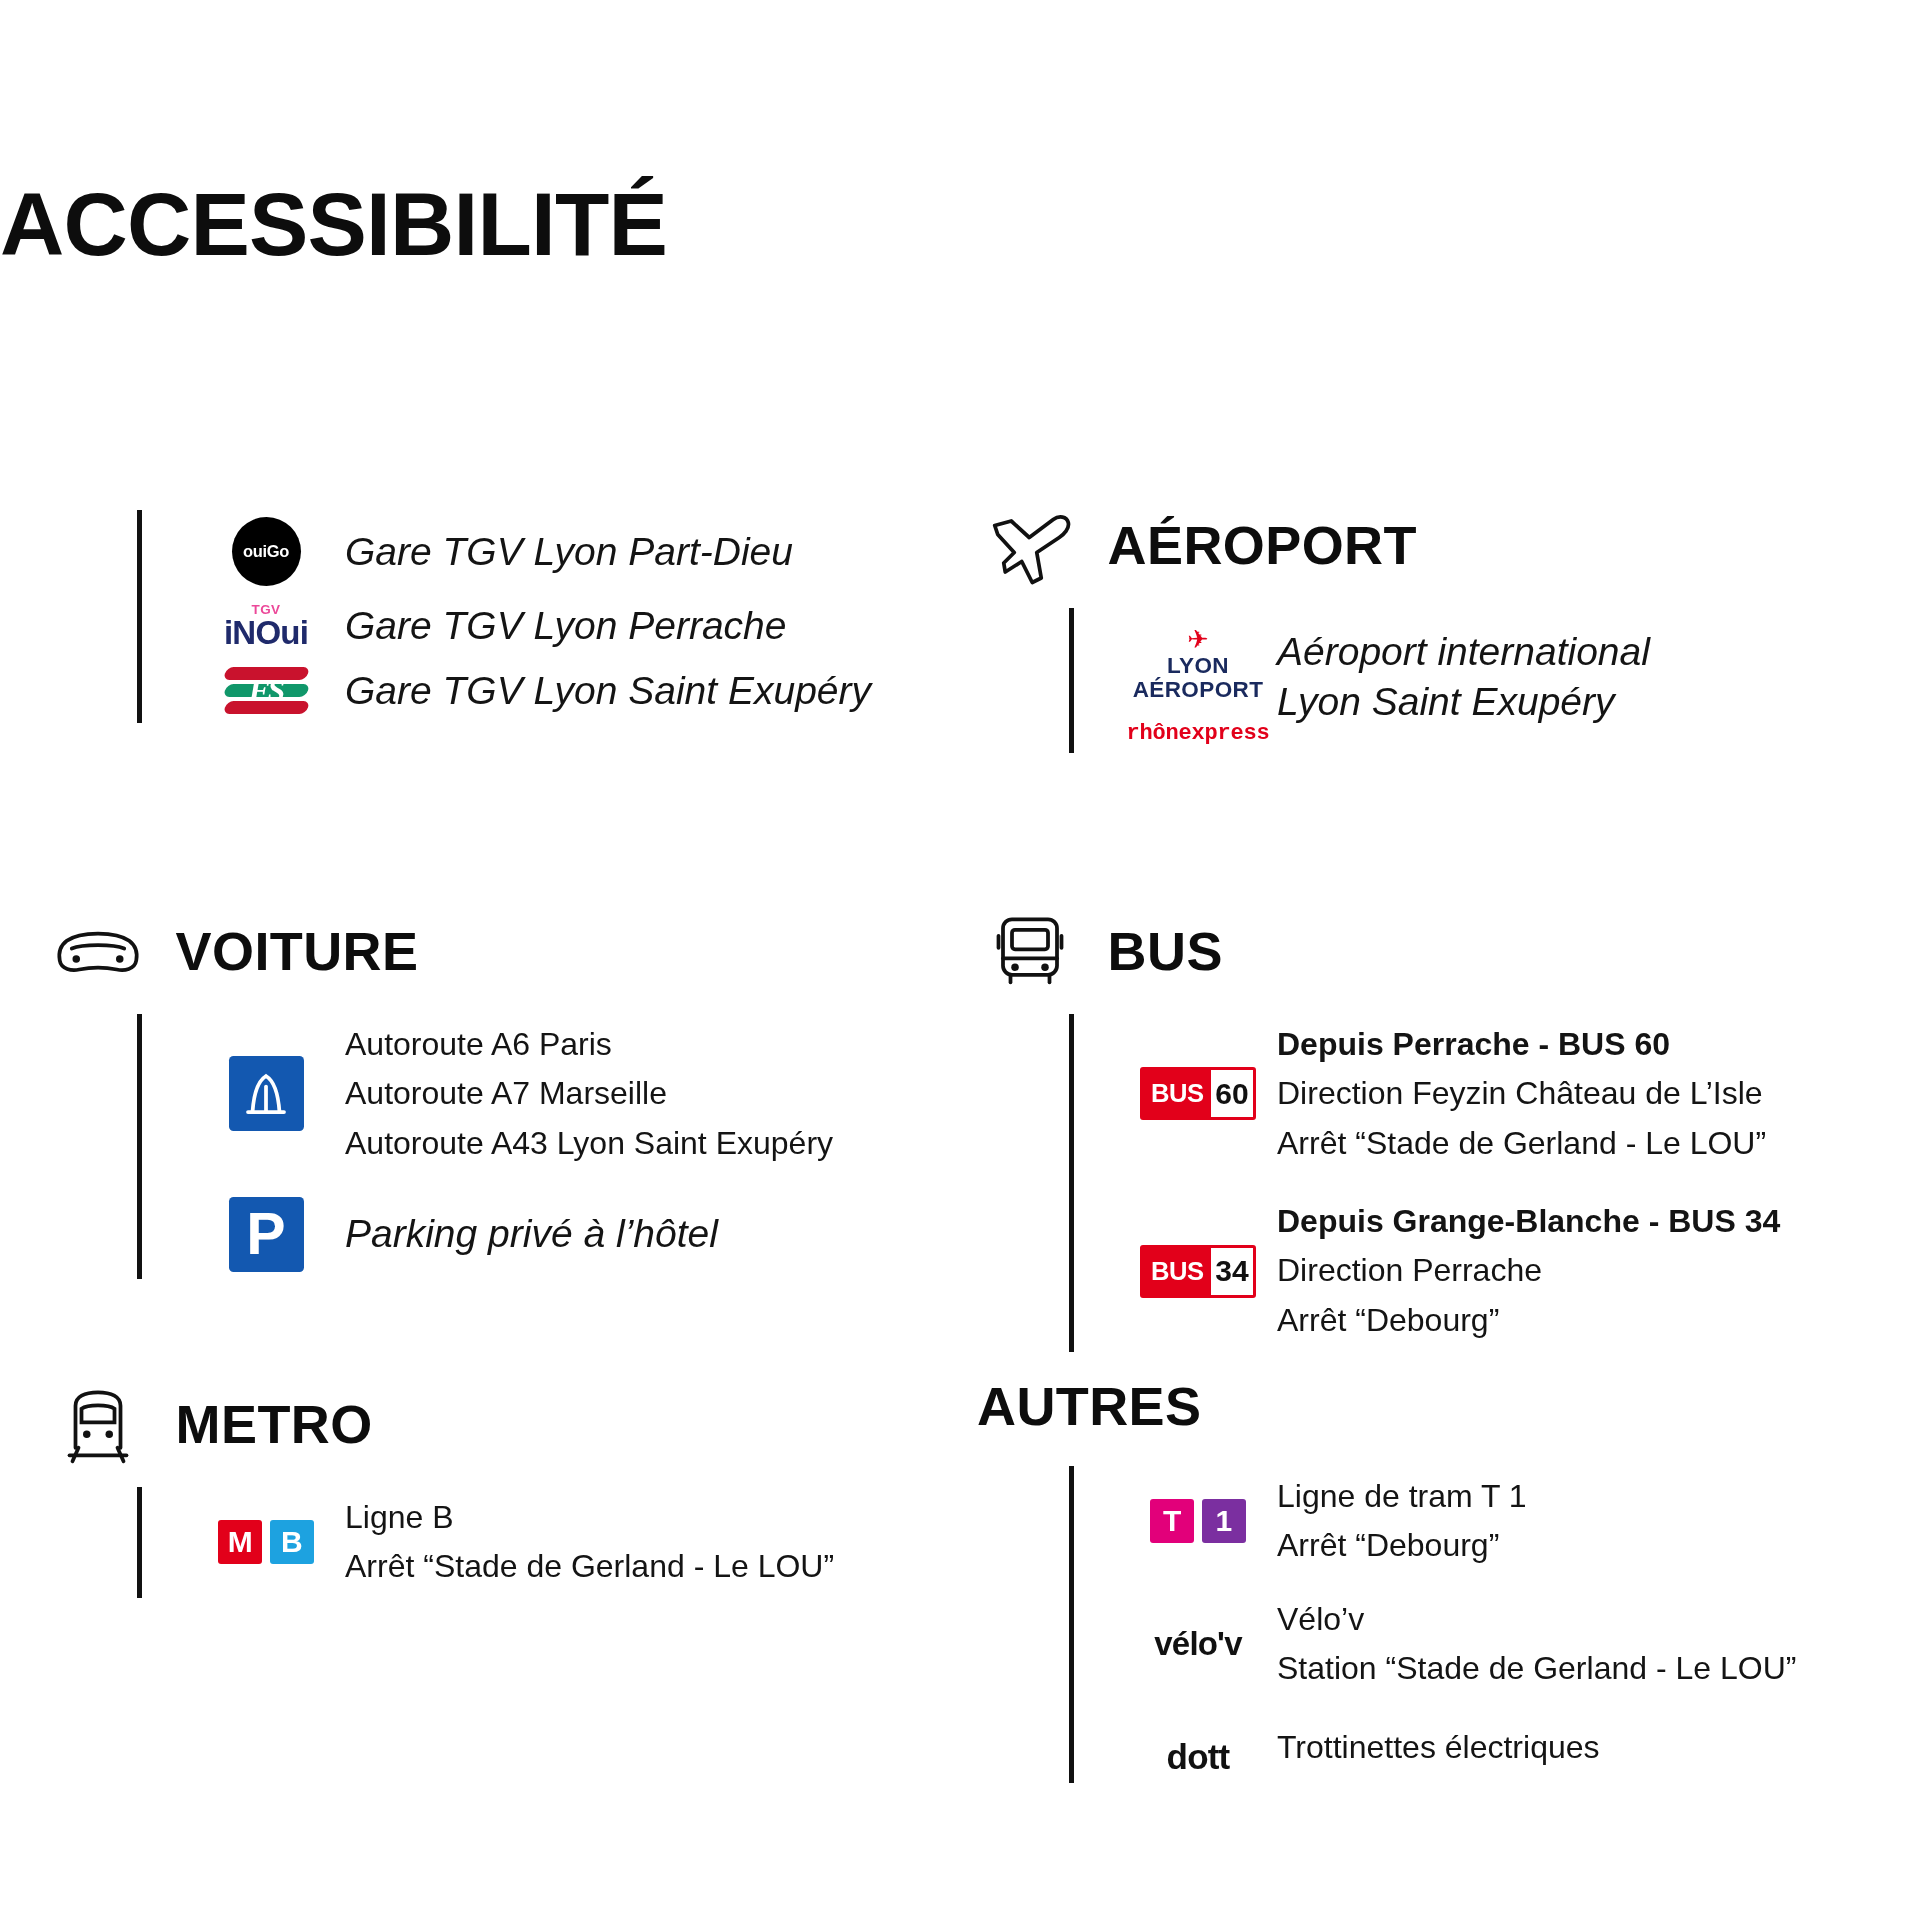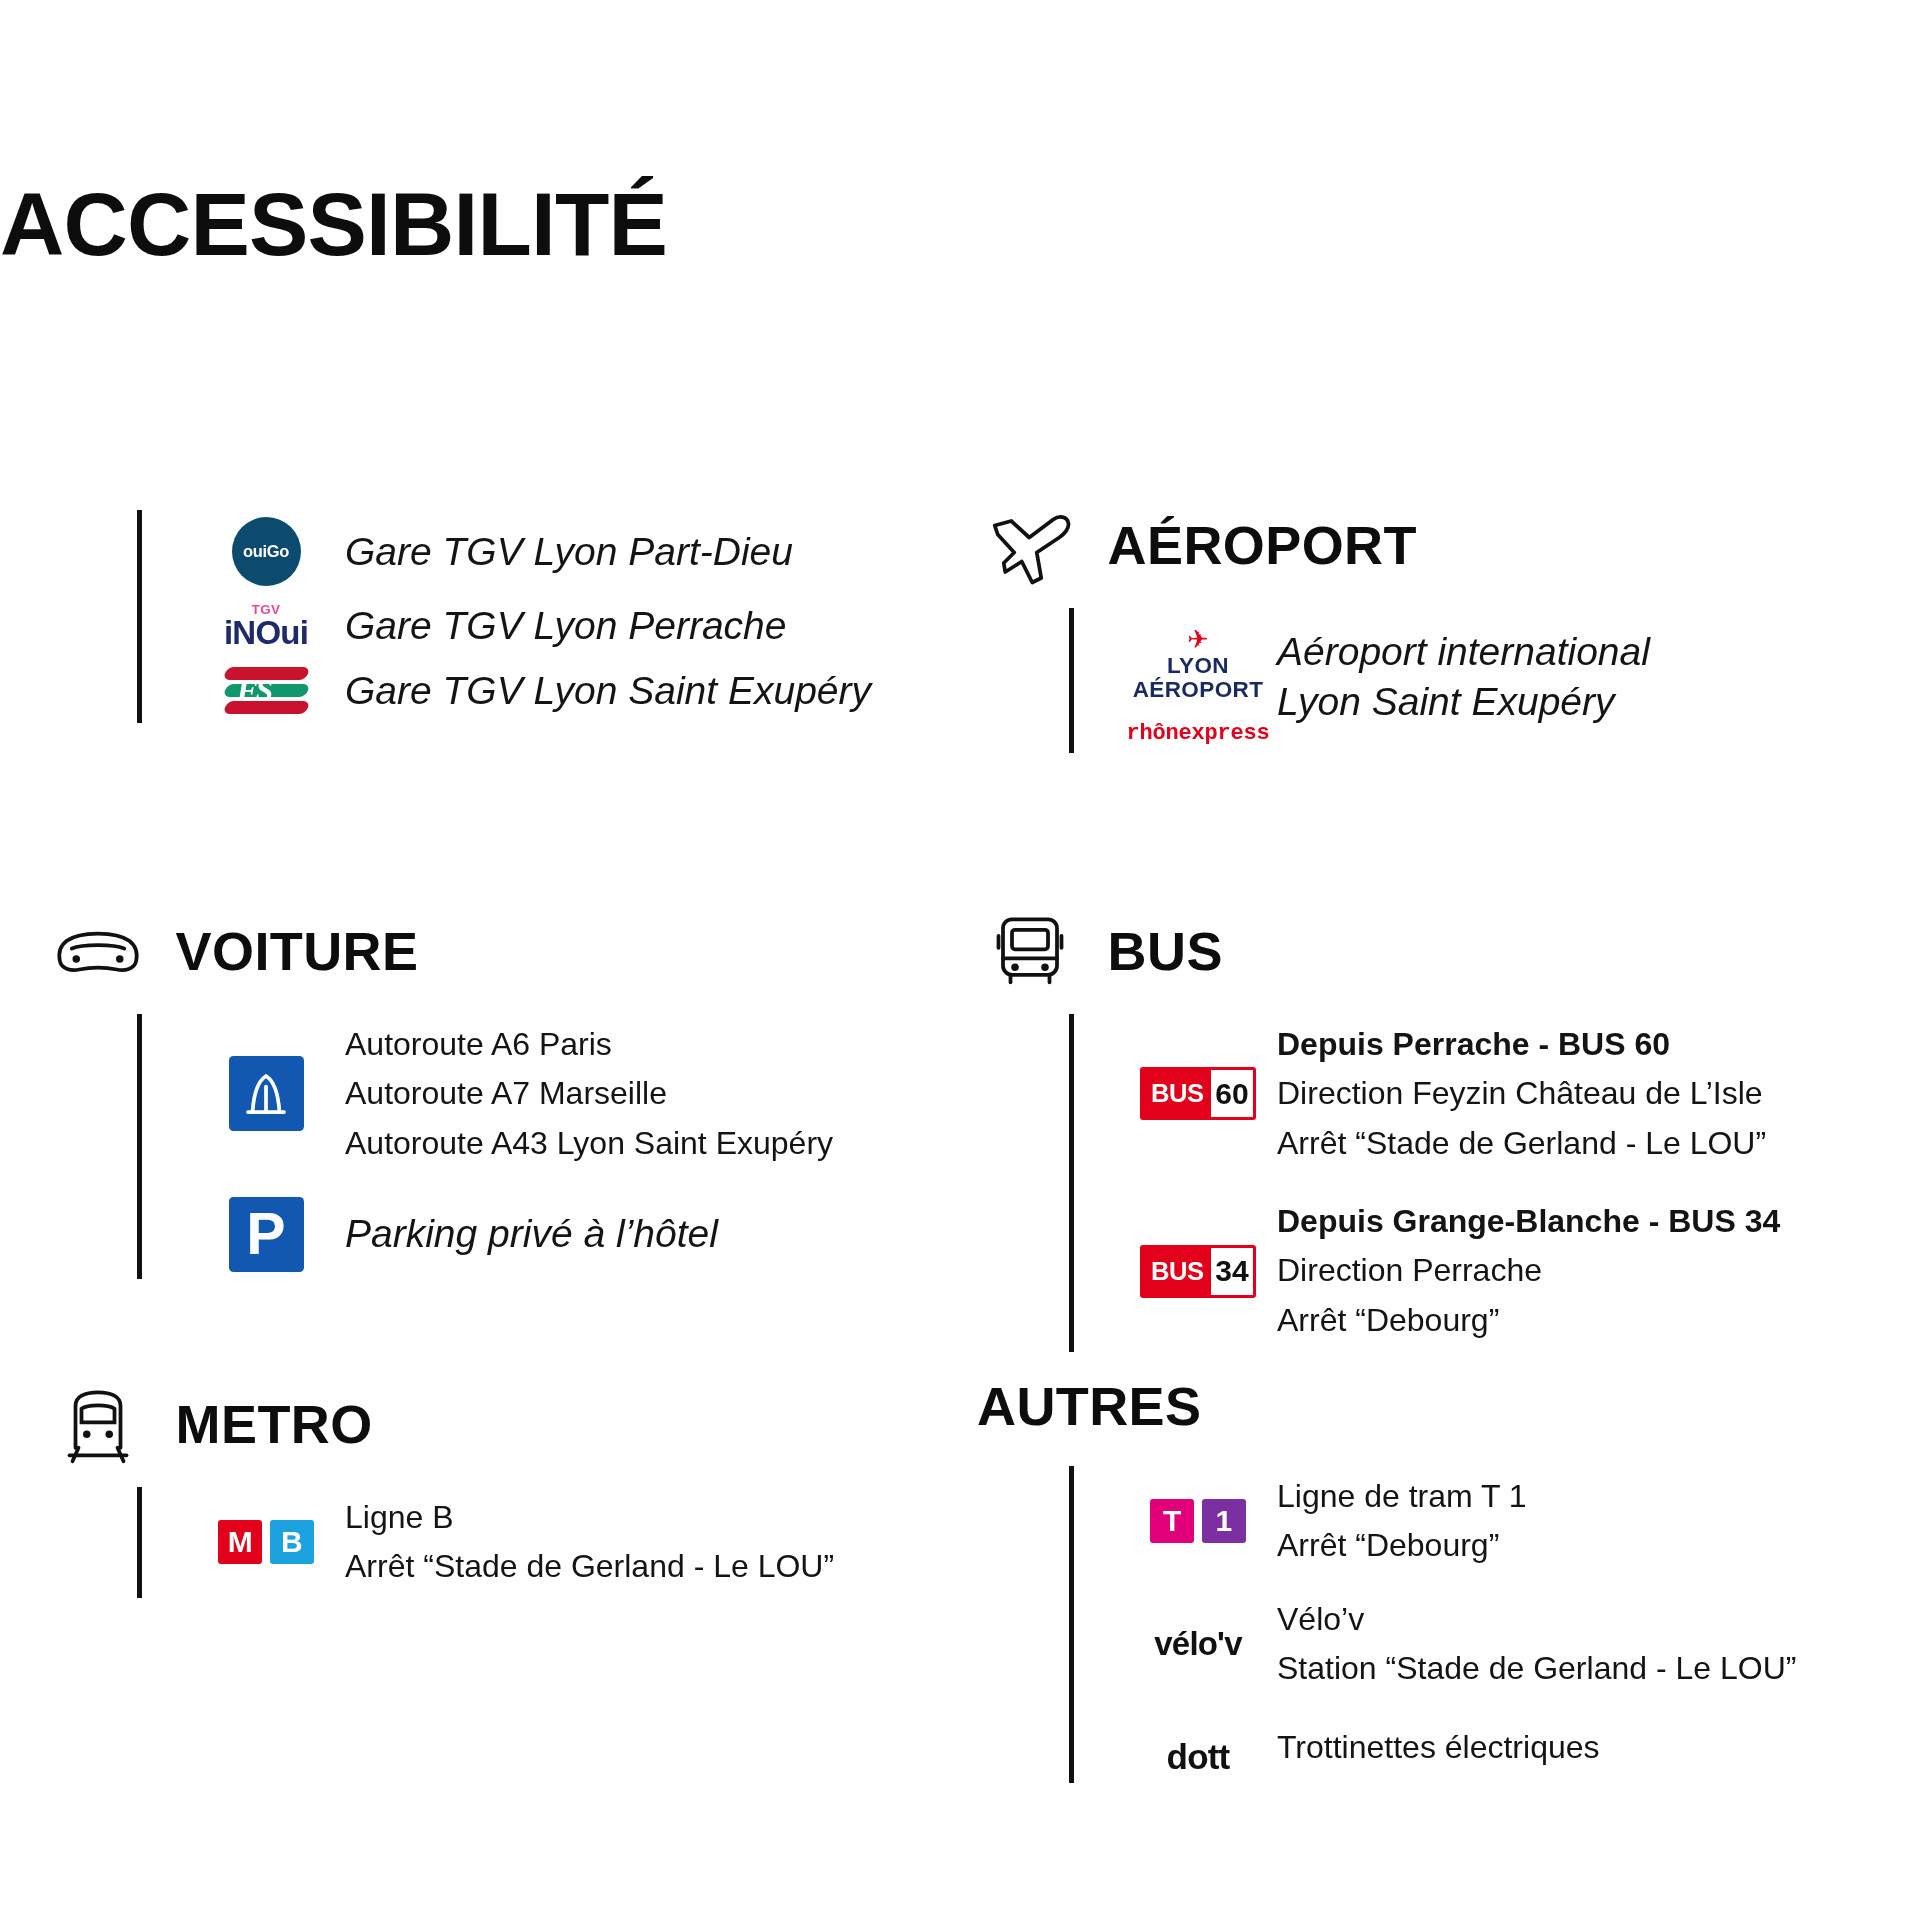--- a/index.html
+++ b/index.html
@@ -92,21 +92,21 @@
   .multi .lines {
     font-size: 32px;
     line-height: 1.55;
     color: #141414;
   }
   .multi .lines div { white-space: nowrap; }
 
   
   .ouigo {
     width: 69px; height: 69px; border-radius: 50%;
-    background: #0c4a6e;
+    background: #000000;
     display: flex; align-items: center; justify-content: center;
     color: #ffffff; font-size: 16.5px; font-weight: 700; letter-spacing: -0.3px;
   }
   .inoui {
     text-align: center; line-height: 1;
   }
   .inoui .tgv {
     font-size: 13.5px; font-weight: 700; color: #ec4899; letter-spacing: 0.4px;
   }
   .inoui .word {
@@ -117,21 +117,21 @@
     width: 83px; height: 50px; position: relative;
   }
   .trenitalia .stripe {
     position: absolute; left: 0; width: 83px; height: 12.8px; border-radius: 6.8px;
     transform: skewX(-18deg);
   }
   .trenitalia .s1 { top: 1.5px;  background: #c9122d; }
   .trenitalia .s2 { top: 18px; background: #10976a; }
   .trenitalia .s3 { top: 35px; background: #c9122d; }
   .trenitalia .fs {
-    position: absolute; left: 12px; top: 6px;
+    position: absolute; left: 24px; top: 6px;
     font-family: "Liberation Serif", serif;
     font-size: 32px; font-style: italic; font-weight: 700; color: #ffffff;
     letter-spacing: -2.3px;
   }
 
   .lyon-aero {
     text-align: center; line-height: 1.05;
   }
   .lyon-aero .plane {
     color: #e2001a; font-size: 25.6px; line-height: 1; margin-bottom: 1.5px;

